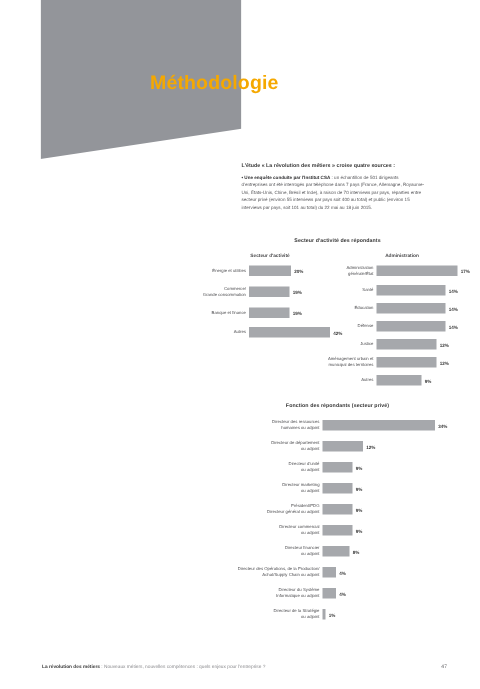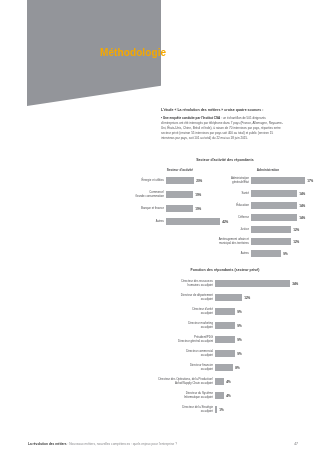--- a/index.html
+++ b/index.html
@@ -32,21 +32,21 @@
     width: 134px;
     height: 112px;
     background: #93959a;
     -webkit-clip-path: polygon(0% 0%, 100% 0%, 100% 82%, 0% 100%);
     clip-path: polygon(0% 0%, 100% 0%, 100% 82%, 0% 100%);
   }
   #section-title {
     position: absolute;
     left: 100px;
     top: 47px;
-    font-size: 10px;
+    font-size: 13px;
     font-weight: bold;
     letter-spacing: 0.1px;
     color: #f5a800;
     z-index: 3;
   }
 
   
   #intro {
     position: absolute;
     left: 161px;

